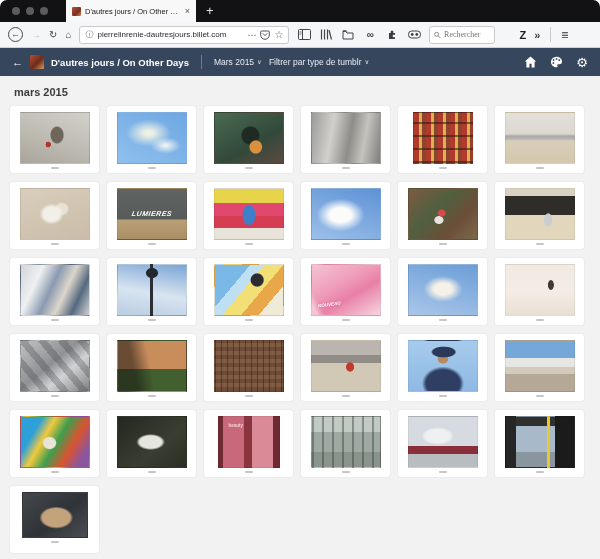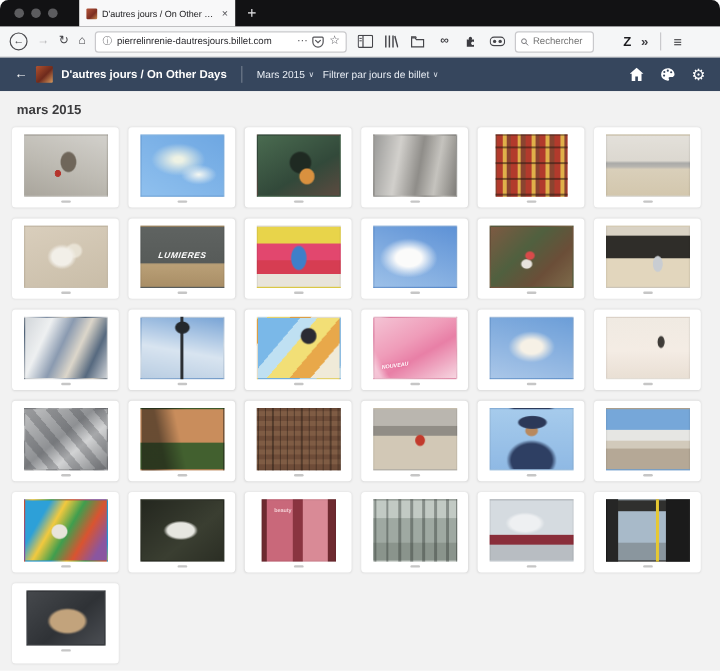--- a/index.html
+++ b/index.html
@@ -34,21 +34,21 @@
   .url-text { flex:1; font-size:8px; color:#2b2b2f; white-space:nowrap; overflow:hidden;
     text-overflow:ellipsis; }
   .url-dots { font-size:9px; color:#5a5a5e; flex:none; }
   .url-ico { flex:none; display:flex; }
   .tb-ico { flex:none; display:flex; align-items:center; justify-content:center; width:14px; }
   .tb-ico svg { display:block; }
   .infinity { font-size:10px; font-weight:bold; }
   .searchbox { width:66px; height:18px; background:#fff; border:1px solid #c9c9cc; border-radius:3px;
     display:flex; align-items:center; gap:3px; padding:0 4px; flex:none; }
   .searchbox input { border:none; outline:none; width:100%; font-size:8px;
-    font-family:Liberation Sans, sans-serif; color:#2b2b2f; background:transparent; }
+    font-family:Liberation Serif, serif; color:#2b2b2f; background:transparent; }
   .z-label { font-weight:bold; font-size:11px; margin-left:16px; color:#1c1c1f; }
   .chev2 { font-size:11px; font-weight:bold; color:#3f3f43; }
   .vsep { width:1px; height:15px; background:#c9c9cc; margin:0 2px; }
   .menu-glyph { font-size:12px; color:#2b2b2f; }
 
   
   .site-header { height:28px; background:var(--header-bg,#36465d); display:flex; align-items:center;
     padding:0 12px; gap:7px; color:#fff; }
   .sh-back { font-size:11px; line-height:1; }
   .sh-avatar { width:14px; height:14px; border-radius:1px; flex:none;
@@ -169,21 +169,21 @@
   <div class="site-header">
     <span class="sh-back">←</span>
     <span class="sh-avatar"></span>
     <span class="sh-title">D'autres jours / On Other Days</span>
     <span class="sh-div"></span>
     <span class="sh-drop">
       <span>Mars 2015</span>
       <span class="sh-chev">∨</span>
     </span>
     <span class="sh-drop">
-      <span>Filtrer par jours de billet</span>
+      <span>Filtrer par type de tumblr</span>
       <span class="sh-chev">∨</span>
     </span>
     <span class="sh-spacer"></span>
     <span class="sh-icons">
       <span>
         <svg width="13" height="12" viewBox="0 0 13 12">
             <path d="M6.5 0.5 0.8 5.4h1.6v6h3v-3.6h2.2v3.6h3v-6h1.6z" fill="#fff"></path>
           </svg>
       </span>
       <span>

